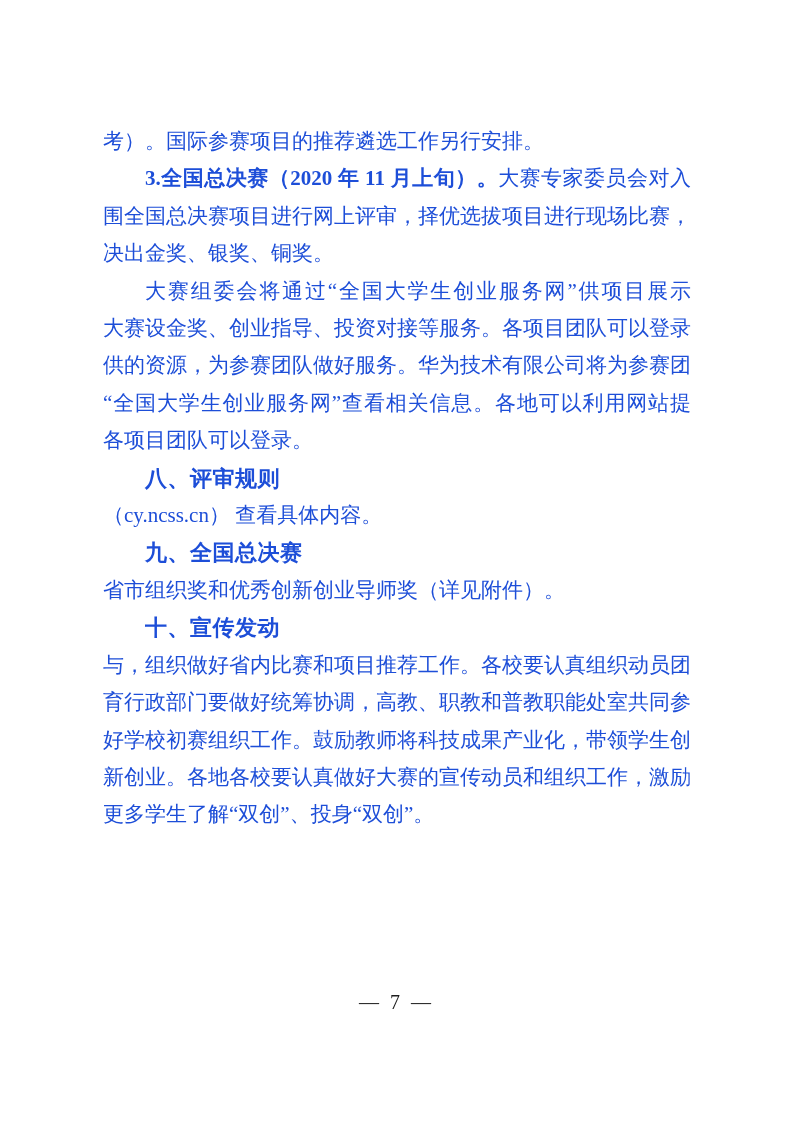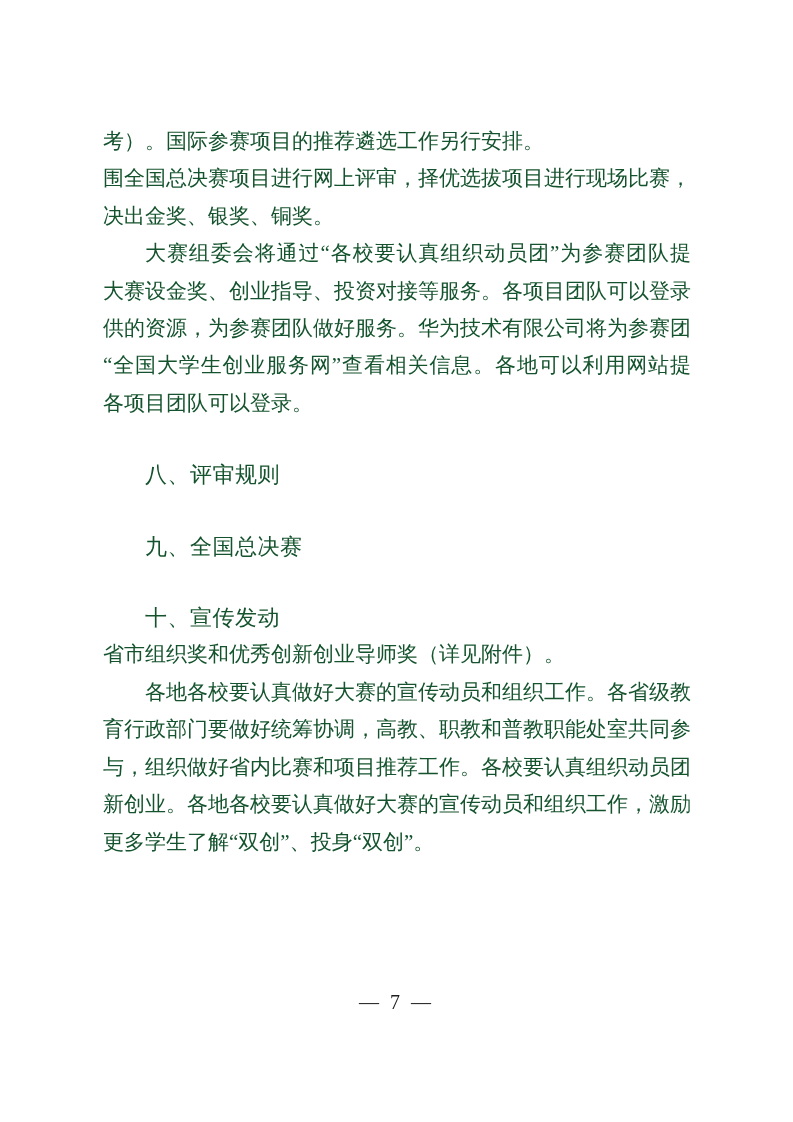--- a/index.html
+++ b/index.html
@@ -15,38 +15,37 @@
     overflow: hidden;
     font-family: "Liberation Serif", "DejaVu Serif", serif;
   }
   .content {
     position: absolute;
     left: 103px;
     top: 123px;
     width: 588px;
     font-size: 21px;
     line-height: 37.4px;
-    color: #14532d;
+    color: #1d4ed8;
   }
   .ln {
     text-align: justify;
     text-justify: inter-character;
   }
   .ln.full {
     text-align-last: justify;
   }
   .ln.ind {
     text-indent: 42px;
   }
   .hd {
     font-family: "Liberation Sans", "DejaVu Sans", sans-serif;
-    font-weight: 400;
+    font-weight: 700;
     font-size: 22px;
     letter-spacing: 0.5px;
-    margin-top: 34px;
   }
   .lead {
     font-weight: bold;
   }
   .pagenum {
     position: absolute;
     top: 991px;
     left: 0;
     width: 793px;
     text-align: center;
@@ -56,53 +55,55 @@
   }
 </style>
 </head>
 <body>
 
 <div class="page">
   <div class="content">
 
     <div class="ln"><span>考）。国际参赛项目的推荐遴选工作另行安排。</span></div>
 
+    <div class="ln ind full"><span class="lead">3.全国总决赛（2020 年 11 月上旬）。</span><span>大赛专家委员会对入</span></div>
 
     <div class="ln full"><span>围全国总决赛项目进行网上评审，择优选拔项目进行现场比赛，</span></div>
 
     <div class="ln"><span>决出金奖、银奖、铜奖。</span></div>
 
-    <div class="ln ind full"><span>大赛组委会将通过“各校要认真组织动员团”为参赛团队提</span></div>
+    <div class="ln ind full"><span>大赛组委会将通过“全国大学生创业服务网”供项目展示</span></div>
 
     <div class="ln full"><span>大赛设金奖、创业指导、投资对接等服务。各项目团队可以登录</span></div>
 
     <div class="ln full"><span>供的资源，为参赛团队做好服务。华为技术有限公司将为参赛团</span></div>
 
     <div class="ln full"><span>“全国大学生创业服务网”查看相关信息。各地可以利用网站提</span></div>
 
     <div class="ln"><span>各项目团队可以登录。</span></div>
 
     <div class="ln ind hd"><span>八、评审规则</span></div>
 
 
+    <div class="ln"><span>（cy.ncss.cn） 查看具体内容。</span></div>
 
     <div class="ln ind hd"><span>九、全国总决赛</span></div>
 
 
+    <div class="ln"><span>省市组织奖和优秀创新创业导师奖（详见附件）。</span></div>
+
     <div class="ln ind hd"><span>十、宣传发动</span></div>
 
-    <div class="ln"><span>省市组织奖和优秀创新创业导师奖（详见附件）。</span></div>
 
-    <div class="ln ind full"><span>各地各校要认真做好大赛的宣传动员和组织工作。各省级教</span></div>
+    <div class="ln full"><span>与，组织做好省内比赛和项目推荐工作。各校要认真组织动员团</span></div>
 
     <div class="ln full"><span>育行政部门要做好统筹协调，高教、职教和普教职能处室共同参</span></div>
 
-    <div class="ln full"><span>与，组织做好省内比赛和项目推荐工作。各校要认真组织动员团</span></div>
 
-
+    <div class="ln full"><span>好学校初赛组织工作。鼓励教师将科技成果产业化，带领学生创</span></div>
 
     <div class="ln full"><span>新创业。各地各校要认真做好大赛的宣传动员和组织工作，激励</span></div>
 
     <div class="ln"><span>更多学生了解“双创”、投身“双创”。</span></div>
 
   </div>
 
   <div class="pagenum">— 7 —</div>
 </div>
 

